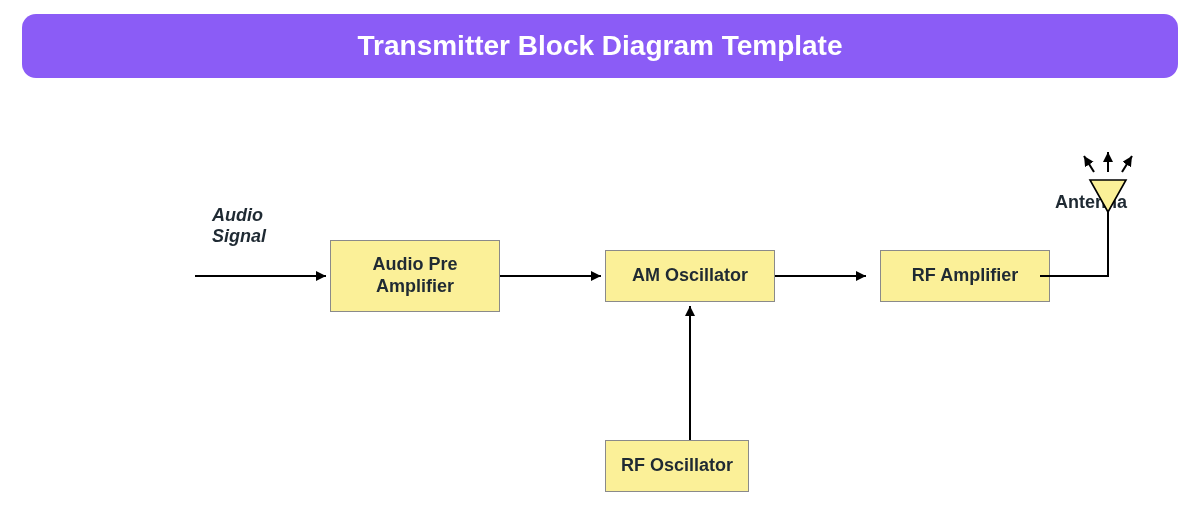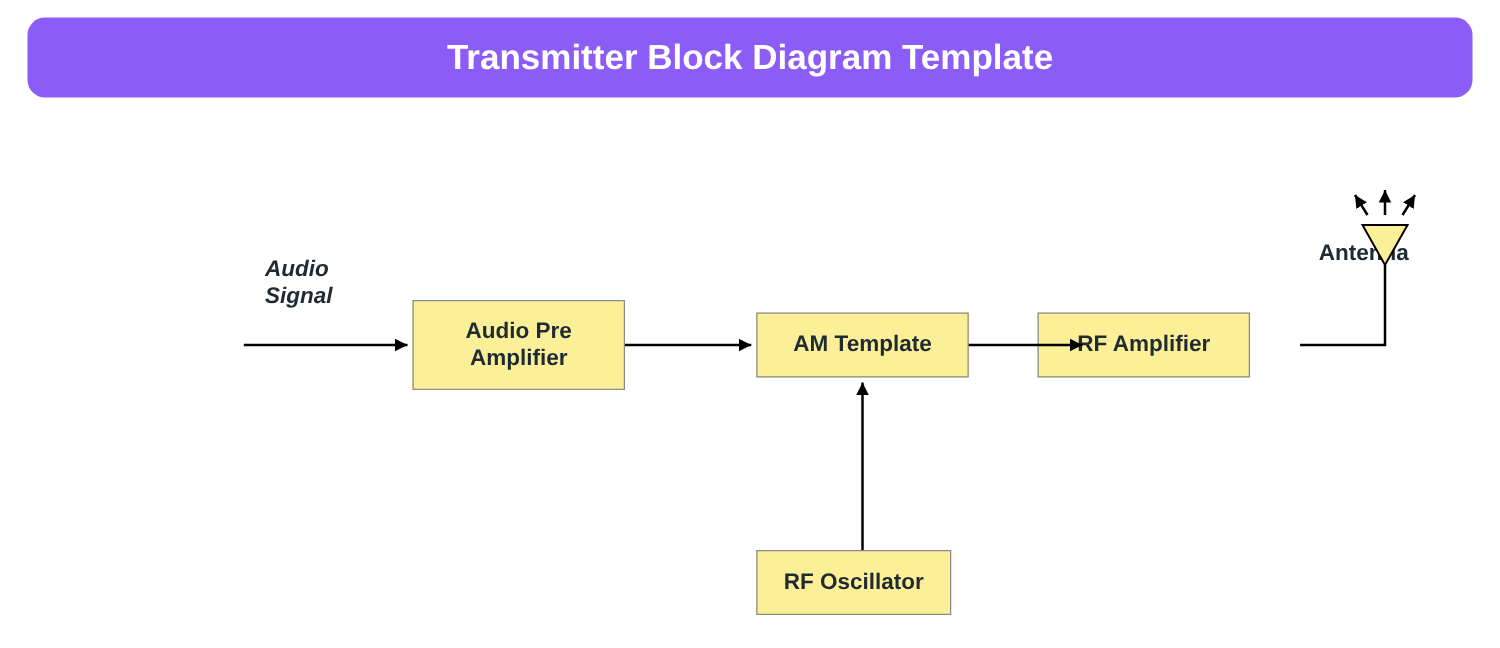--- a/index.html
+++ b/index.html
@@ -16,26 +16,26 @@
 <div class="stage">
 
   <div class="title-bar">
     <span class="title-text">Transmitter Block Diagram Template</span>
   </div>
 
   <div class="block" style="left:330px; top:240px; width:170px; height:72px;">
       <span>Audio Pre Amplifier</span>
     </div>
   <div class="block" style="left:605px; top:250px; width:170px; height:52px;">
-      <span>AM Template</span>
+      <span>AM Oscillator</span>
     </div>
-  <div class="block" style="left:830px; top:250px; width:170px; height:52px;">
+  <div class="block" style="left:880px; top:250px; width:170px; height:52px;">
       <span>RF Amplifier</span>
     </div>
-  <div class="block" style="left:605px; top:440px; width:156px; height:52px;">
+  <div class="block" style="left:605px; top:440px; width:144px; height:52px;">
       <span>RF Oscillator</span>
     </div>
 
   <div class="lbl" style="left:212px; top:205px;font-style:italic;">
     <span>Audio</span><br>
     <span>Signal</span>
   </div>
   <div class="lbl" style="left:1055px; top:192px;">
     <span>Antenna</span>
   </div>

